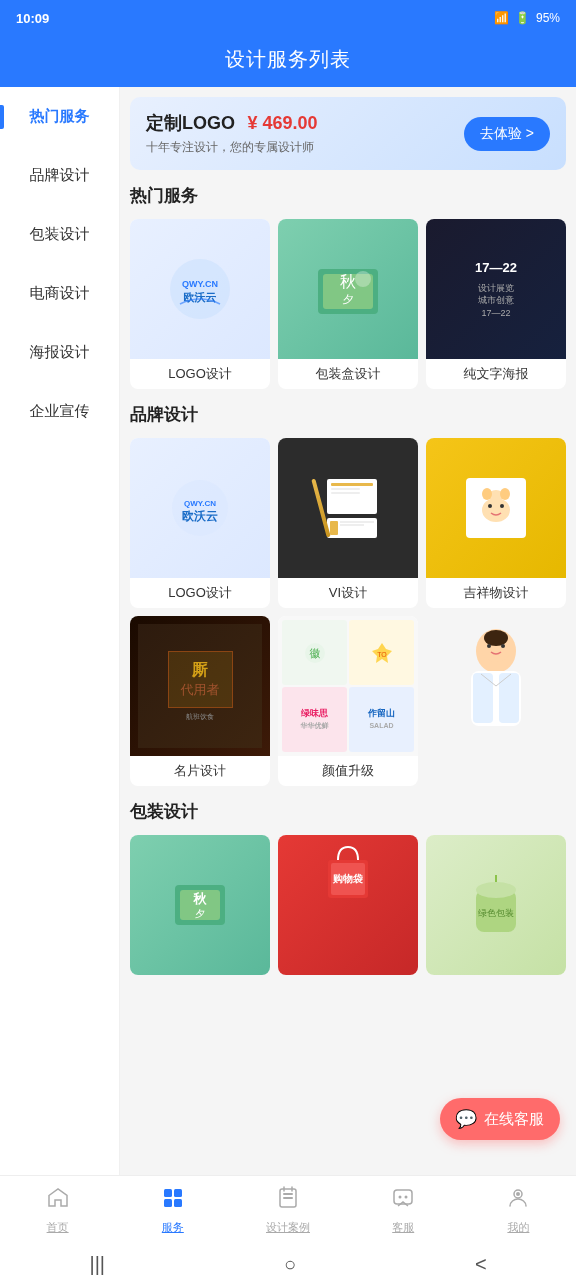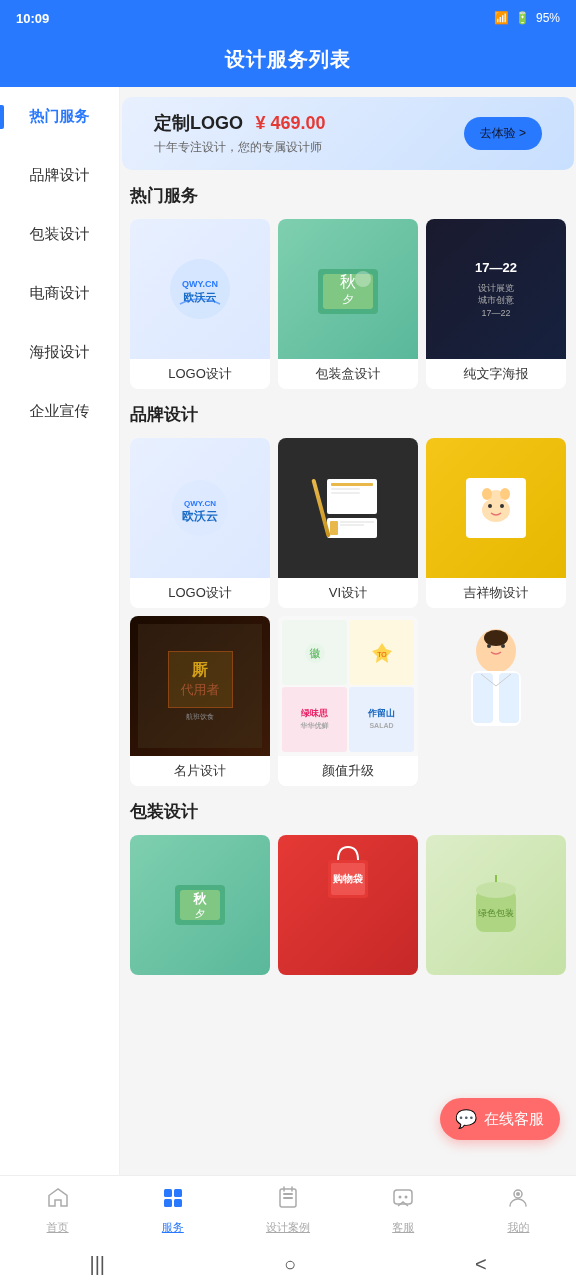--- a/index.html
+++ b/index.html
@@ -27,21 +27,21 @@
     .status-left { font-weight: 600; }
     .status-right { display: flex; gap: 6px; align-items: center; font-size: 12px; }
 
     
     .header {
       background: #2979ff;
       color: white;
       text-align: center;
       padding: 10px 0 14px;
       font-size: 20px;
-      font-weight: 700;
+      font-weight: 400;
       letter-spacing: 1px;
     }
 
     
     .main-layout {
       display: flex;
       flex: 1;
       background: #fff;
     }
 
@@ -80,23 +80,23 @@
     .content-area {
       flex: 1;
       overflow-y: auto;
       background: #f5f5f5;
       padding-bottom: 20px;
     }
 
     
     .banner {
       background: linear-gradient(135deg, #e8f0fe, #c8dffe);
-      margin: 10px 2px 0;
+      margin: 10px 10px 0;
       border-radius: 10px;
-      padding: 14px 32px;
+      padding: 14px 16px;
       display: flex;
       align-items: center;
       justify-content: space-between;
     }
     .banner-left {}
     .banner-title {
       font-size: 18px;
       font-weight: 700;
       color: #222;
     }
@@ -106,24 +106,24 @@
       font-weight: 700;
       margin-left: 8px;
     }
     .banner-subtitle {
       font-size: 12px;
       color: #666;
       margin-top: 4px;
     }
     .banner-btn {
       background: #2979ff;
-      color: #0f172a;
+      color: #ffffff;
       border-radius: 20px;
       padding: 8px 16px;
-      font-size: 12px;
+      font-size: 14px;
       white-space: nowrap;
       cursor: pointer;
     }
 
     
     .section {
       padding: 14px 10px 0;
     }
     .section-title {
       font-size: 17px;

